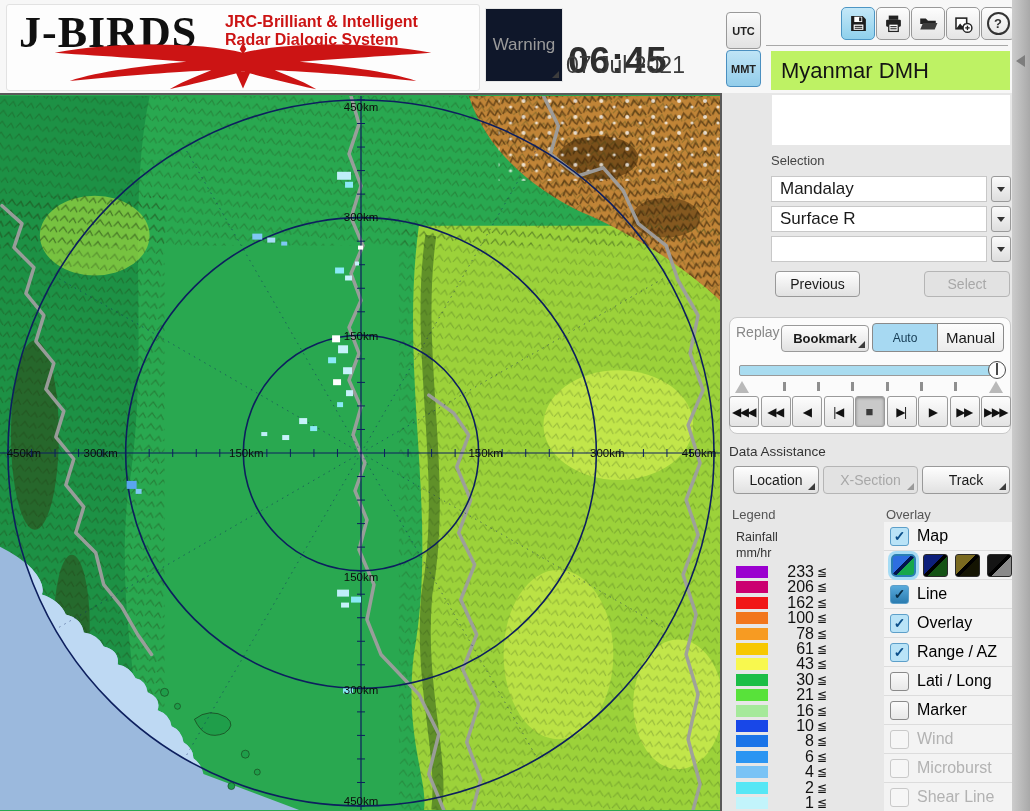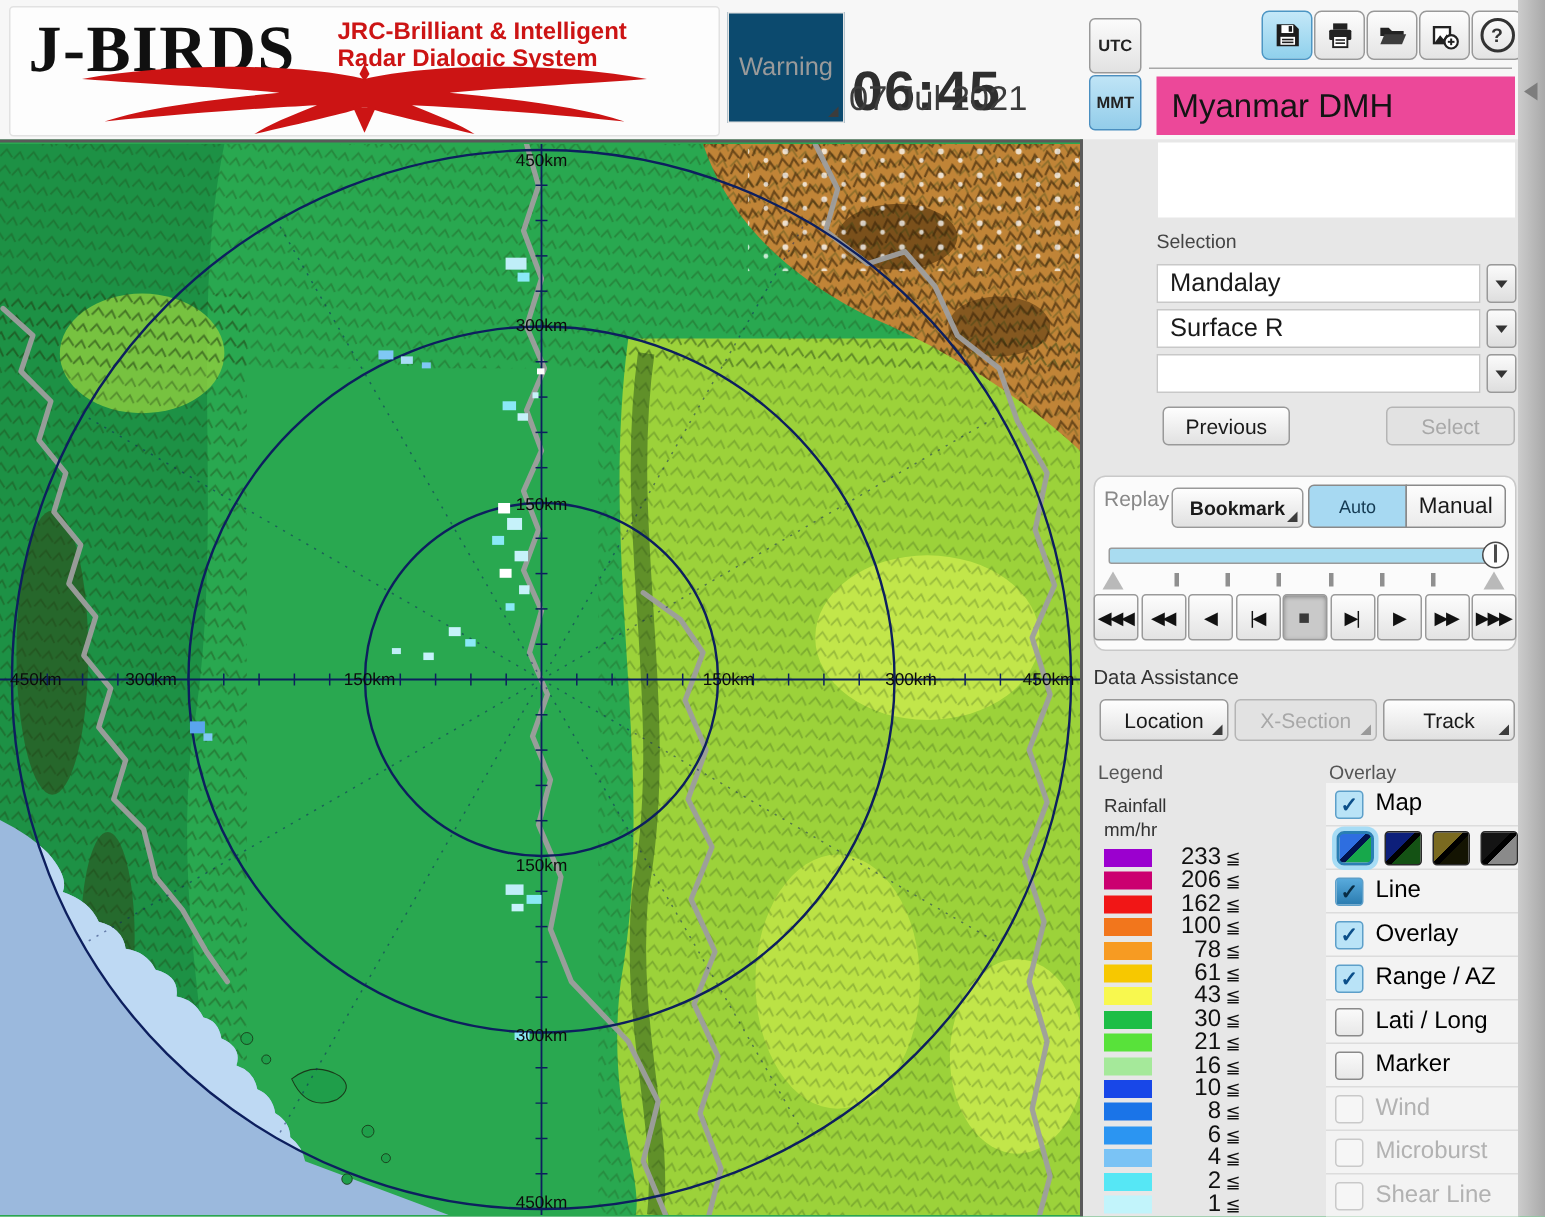--- a/index.html
+++ b/index.html
@@ -7,32 +7,32 @@
     width:1030px;height:811px;position:relative;overflow:hidden;
     background:#e7e7e7;font-family:"Liberation Sans",sans-serif;
     -webkit-font-smoothing:antialiased;
   }
   
   #header{position:absolute;left:0;top:0;width:1030px;height:93px;background:#f7f7f7;}
   #logo-box{position:absolute;left:6px;top:4px;width:472px;height:85px;background:#fdfdfd;border:1px solid #e2e2e2;border-radius:3px;}
   #logo-title{position:absolute;left:12px;top:2px;font-family:"Liberation Serif",serif;font-weight:bold;font-size:44px;letter-spacing:1px;color:#101010;}
   #logo-sub{position:absolute;left:218px;top:8px;color:#cc1414;font-weight:bold;font-size:16px;line-height:18px;white-space:nowrap;}
   #eagle{position:absolute;left:8px;top:36px;}
-  #warning-btn{position:absolute;left:485px;top:8px;width:76px;height:72px;background:#0c4a6e;border:1px solid #e6e6e6;color:#9a9a9a;font-size:17px;display:flex;align-items:center;justify-content:center;}
+  #warning-btn{position:absolute;left:485px;top:8px;width:76px;height:72px;background:#0f172a;border:1px solid #e6e6e6;color:#9a9a9a;font-size:17px;display:flex;align-items:center;justify-content:center;}
   #clock-time{position:absolute;left:568px;top:4px;width:140px;font-size:37px;font-weight:600;color:#2e2e2e;letter-spacing:1px;margin-top:36px;}
   #clock-date{position:absolute;left:566px;top:52px;width:160px;font-size:23px;color:#3c3c3c;}
   .tz-btn{position:absolute;left:726px;width:33px;height:35px;border-radius:4px;font-size:11px;font-weight:bold;display:flex;align-items:center;justify-content:center;color:#222;}
   #tz-utc{top:12px;background:linear-gradient(#fbfbfb,#e2e2e2);border:1px solid #999;}
   #tz-mmt{top:50px;background:linear-gradient(#bfe4f6,#93cdea);border:1px solid #4a8fc0;}
   
   .tb-btn{position:absolute;top:7px;width:32px;height:31px;border:1px solid #999;border-radius:5px;background:linear-gradient(#fdfdfd,#e4e4e4);display:flex;align-items:center;justify-content:center;}
   .tb-btn.selected{background:linear-gradient(#c4e8f8,#8fd0ec);border-color:#4d96c4;}
   .icon-help{width:19px;height:19px;border:2px solid #333;border-radius:50%;display:flex;align-items:center;justify-content:center;font-weight:bold;font-size:13px;color:#333;}
   #hdr-rule{position:absolute;left:766px;top:45px;width:242px;height:1px;background:#a8a8a8;}
-  #station-box{position:absolute;left:771px;top:51px;width:239px;height:39px;background:#ec4899;display:flex;align-items:center;}
+  #station-box{position:absolute;left:771px;top:51px;width:239px;height:39px;background:#bef264;display:flex;align-items:center;}
   #station-box span{margin-left:10px;font-size:22px;color:#141414;}
   
   #map-wrap{position:absolute;left:0;top:93px;width:722px;height:718px;border-top:2px solid #5a5a5a;border-right:2px solid #5a5a5a;box-sizing:border-box;background:#29a850;}
   #map-svg text{font-family:"Liberation Sans",sans-serif;font-size:11.5px;fill:#0c0c0c;text-anchor:middle;}
   
   .zoom-btn{position:absolute;left:724px;width:34px;height:34px;border:1px solid #8f8f8f;border-radius:5px;background:linear-gradient(#fdfdfd,#e2e2e2);display:flex;align-items:center;justify-content:center;}
   #zoom-in{top:97px;} #zoom-out{top:262px;}
   #zoom-track{position:absolute;left:738px;top:133px;width:7px;height:124px;background:#d6d6d6;border:1px solid #a5a5a5;border-radius:2px;}
   #zoom-handle{position:absolute;left:726px;top:247px;width:30px;height:15px;background:linear-gradient(#fafafa,#d2d2d2);border:1px solid #8f8f8f;border-radius:3px;}
   #zoom-handle::after{content:"";position:absolute;left:4px;right:4px;top:5px;height:1px;background:#9a9a9a;box-shadow:0 3px 0 #9a9a9a;}

